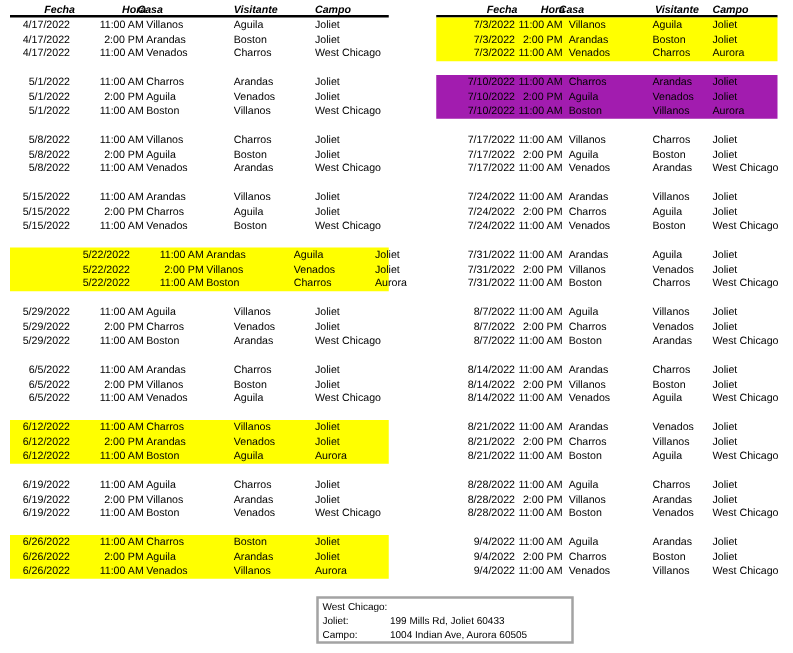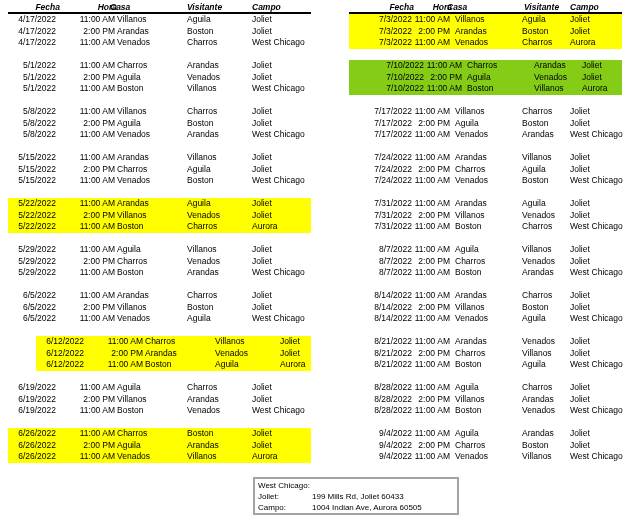--- a/index.html
+++ b/index.html
@@ -153,93 +153,93 @@
         </div>
         <div class="row">
           <div class="c c0">5/15/2022</div>
           <div class="c c1">11:00 AM</div>
           <div class="c c2">Venados</div>
           <div class="c c3">Boston</div>
           <div class="c c4">West Chicago</div>
         </div>
       </div>
       <div class="spacer"></div>
+      <div class="group hl" style="background: rgb(255, 255, 0); padding-left: 48px;">
+        <div class="row">
+          <div class="c c0">5/22/2022</div>
+          <div class="c c1">11:00 AM</div>
+          <div class="c c2">Arandas</div>
+          <div class="c c3">Aguila</div>
+          <div class="c c4">Joliet</div>
+        </div>
+        <div class="row">
+          <div class="c c0">5/22/2022</div>
+          <div class="c c1">2:00 PM</div>
+          <div class="c c2">Villanos</div>
+          <div class="c c3">Venados</div>
+          <div class="c c4">Joliet</div>
+        </div>
+        <div class="row">
+          <div class="c c0">5/22/2022</div>
+          <div class="c c1">11:00 AM</div>
+          <div class="c c2">Boston</div>
+          <div class="c c3">Charros</div>
+          <div class="c c4">Aurora</div>
+        </div>
+      </div>
+      <div class="spacer"></div>
+      <div class="group">
+        <div class="row">
+          <div class="c c0">5/29/2022</div>
+          <div class="c c1">11:00 AM</div>
+          <div class="c c2">Aguila</div>
+          <div class="c c3">Villanos</div>
+          <div class="c c4">Joliet</div>
+        </div>
+        <div class="row">
+          <div class="c c0">5/29/2022</div>
+          <div class="c c1">2:00 PM</div>
+          <div class="c c2">Charros</div>
+          <div class="c c3">Venados</div>
+          <div class="c c4">Joliet</div>
+        </div>
+        <div class="row">
+          <div class="c c0">5/29/2022</div>
+          <div class="c c1">11:00 AM</div>
+          <div class="c c2">Boston</div>
+          <div class="c c3">Arandas</div>
+          <div class="c c4">West Chicago</div>
+        </div>
+      </div>
+      <div class="spacer"></div>
+      <div class="group">
+        <div class="row">
+          <div class="c c0">6/5/2022</div>
+          <div class="c c1">11:00 AM</div>
+          <div class="c c2">Arandas</div>
+          <div class="c c3">Charros</div>
+          <div class="c c4">Joliet</div>
+        </div>
+        <div class="row">
+          <div class="c c0">6/5/2022</div>
+          <div class="c c1">2:00 PM</div>
+          <div class="c c2">Villanos</div>
+          <div class="c c3">Boston</div>
+          <div class="c c4">Joliet</div>
+        </div>
+        <div class="row">
+          <div class="c c0">6/5/2022</div>
+          <div class="c c1">11:00 AM</div>
+          <div class="c c2">Venados</div>
+          <div class="c c3">Aguila</div>
+          <div class="c c4">West Chicago</div>
+        </div>
+      </div>
+      <div class="spacer"></div>
       <div class="group hl" style="background: rgb(255, 255, 0);">
-        <div class="row">
-          <div class="c c0">5/22/2022</div>
-          <div class="c c1">11:00 AM</div>
-          <div class="c c2">Arandas</div>
-          <div class="c c3">Aguila</div>
-          <div class="c c4">Joliet</div>
-        </div>
-        <div class="row">
-          <div class="c c0">5/22/2022</div>
-          <div class="c c1">2:00 PM</div>
-          <div class="c c2">Villanos</div>
-          <div class="c c3">Venados</div>
-          <div class="c c4">Joliet</div>
-        </div>
-        <div class="row">
-          <div class="c c0">5/22/2022</div>
-          <div class="c c1">11:00 AM</div>
-          <div class="c c2">Boston</div>
-          <div class="c c3">Charros</div>
-          <div class="c c4">Aurora</div>
-        </div>
-      </div>
-      <div class="spacer"></div>
-      <div class="group">
-        <div class="row">
-          <div class="c c0">5/29/2022</div>
-          <div class="c c1">11:00 AM</div>
-          <div class="c c2">Aguila</div>
-          <div class="c c3">Villanos</div>
-          <div class="c c4">Joliet</div>
-        </div>
-        <div class="row">
-          <div class="c c0">5/29/2022</div>
-          <div class="c c1">2:00 PM</div>
-          <div class="c c2">Charros</div>
-          <div class="c c3">Venados</div>
-          <div class="c c4">Joliet</div>
-        </div>
-        <div class="row">
-          <div class="c c0">5/29/2022</div>
-          <div class="c c1">11:00 AM</div>
-          <div class="c c2">Boston</div>
-          <div class="c c3">Arandas</div>
-          <div class="c c4">West Chicago</div>
-        </div>
-      </div>
-      <div class="spacer"></div>
-      <div class="group">
-        <div class="row">
-          <div class="c c0">6/5/2022</div>
-          <div class="c c1">11:00 AM</div>
-          <div class="c c2">Arandas</div>
-          <div class="c c3">Charros</div>
-          <div class="c c4">Joliet</div>
-        </div>
-        <div class="row">
-          <div class="c c0">6/5/2022</div>
-          <div class="c c1">2:00 PM</div>
-          <div class="c c2">Villanos</div>
-          <div class="c c3">Boston</div>
-          <div class="c c4">Joliet</div>
-        </div>
-        <div class="row">
-          <div class="c c0">6/5/2022</div>
-          <div class="c c1">11:00 AM</div>
-          <div class="c c2">Venados</div>
-          <div class="c c3">Aguila</div>
-          <div class="c c4">West Chicago</div>
-        </div>
-      </div>
-      <div class="spacer"></div>
-      <div class="group hl" style="background: rgb(255, 255, 0); margin-left: 28px;">
         <div class="row">
           <div class="c c0">6/12/2022</div>
           <div class="c c1">11:00 AM</div>
           <div class="c c2">Charros</div>
           <div class="c c3">Villanos</div>
           <div class="c c4">Joliet</div>
         </div>
         <div class="row">
           <div class="c c0">6/12/2022</div>
           <div class="c c1">2:00 PM</div>
@@ -332,21 +332,21 @@
         </div>
         <div class="row">
           <div class="c c0">7/3/2022</div>
           <div class="c c1">11:00 AM</div>
           <div class="c c2">Venados</div>
           <div class="c c3">Charros</div>
           <div class="c c4">Aurora</div>
         </div>
       </div>
       <div class="spacer"></div>
-      <div class="group hl" style="background: #84cc16; padding-left: 12px;">
+      <div class="group hl" style="background: #a21caf;">
         <div class="row">
           <div class="c c0">7/10/2022</div>
           <div class="c c1">11:00 AM</div>
           <div class="c c2">Charros</div>
           <div class="c c3">Arandas</div>
           <div class="c c4">Joliet</div>
         </div>
         <div class="row">
           <div class="c c0">7/10/2022</div>
           <div class="c c1">2:00 PM</div>

